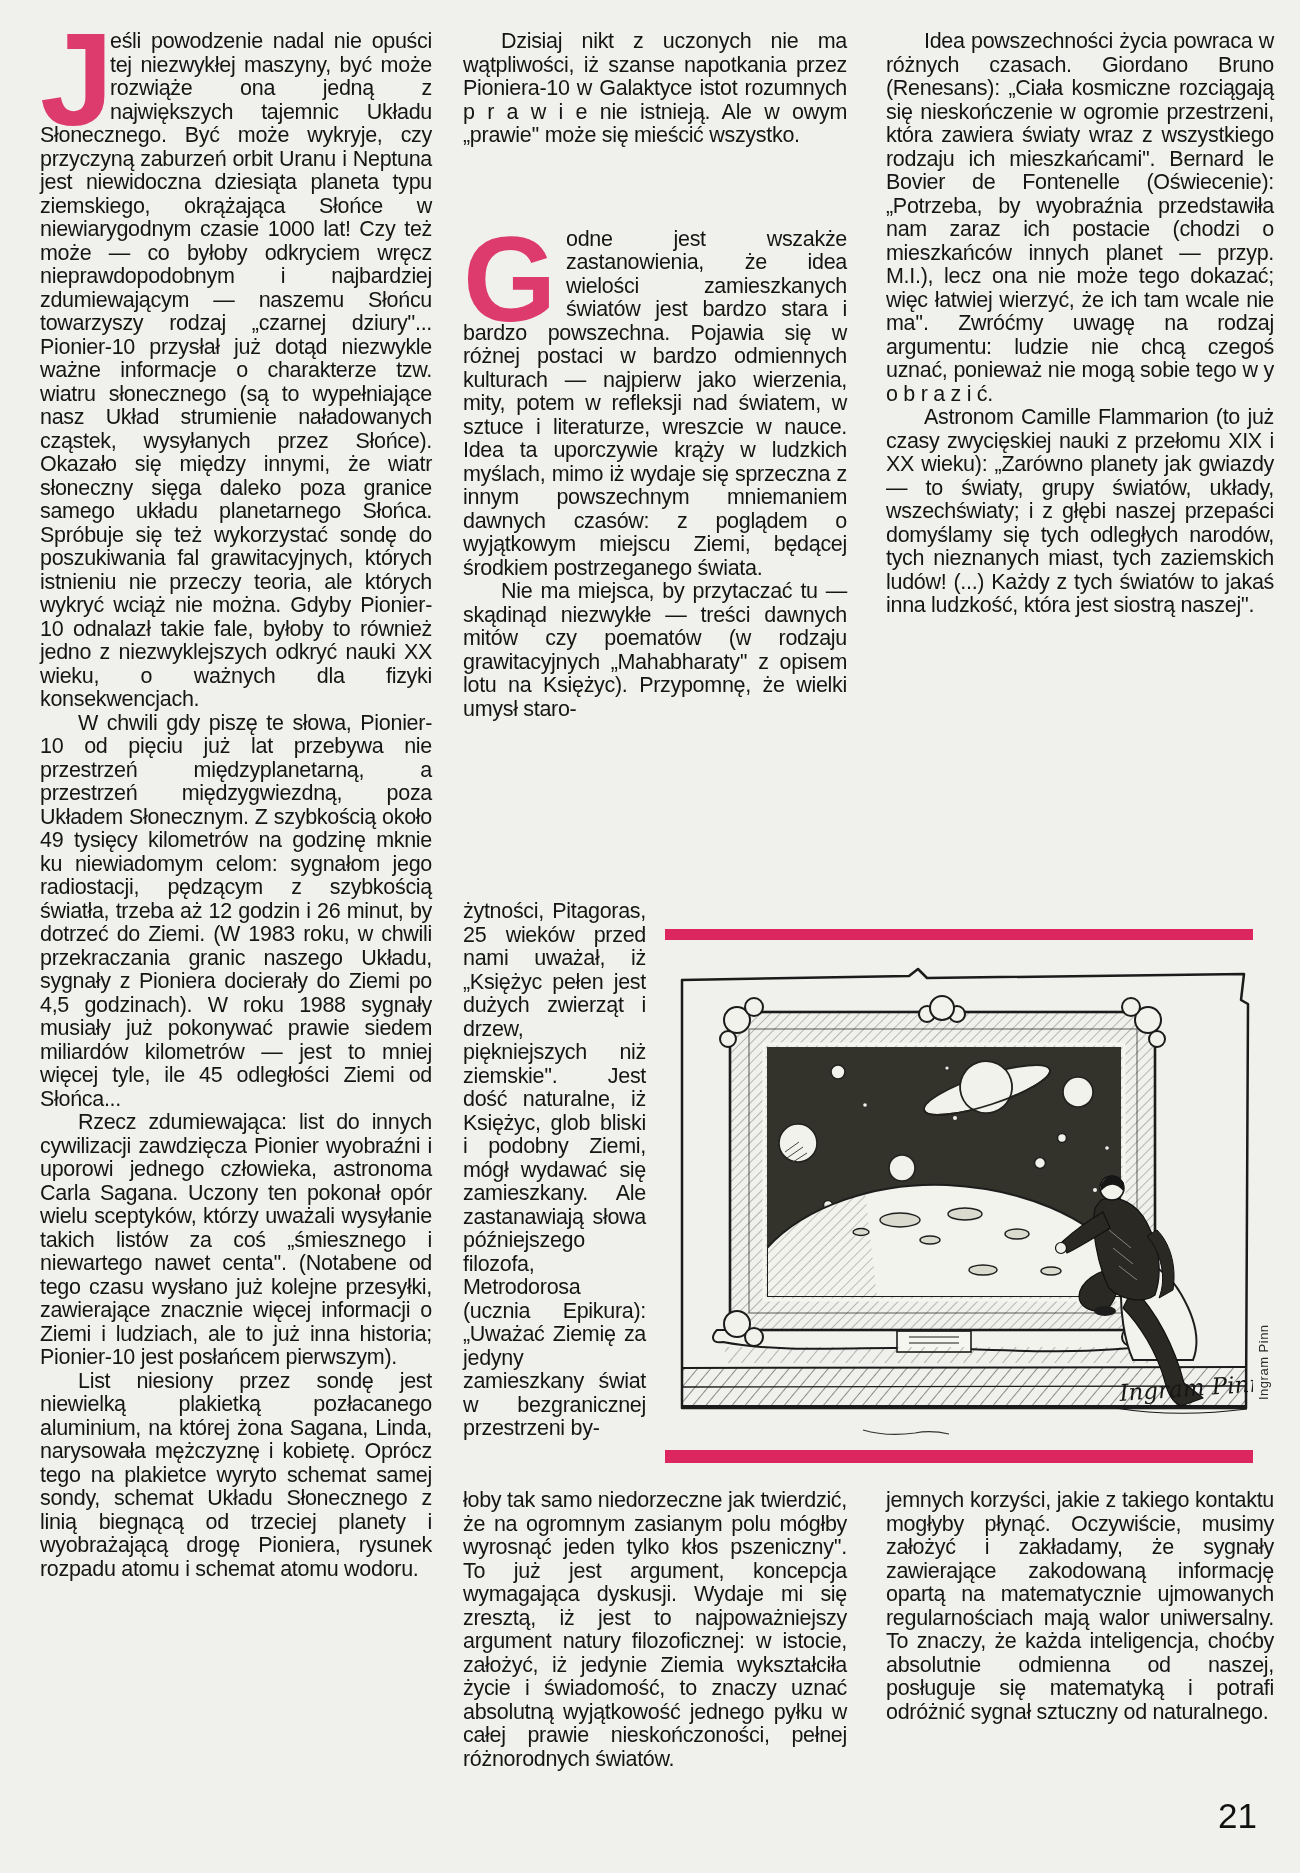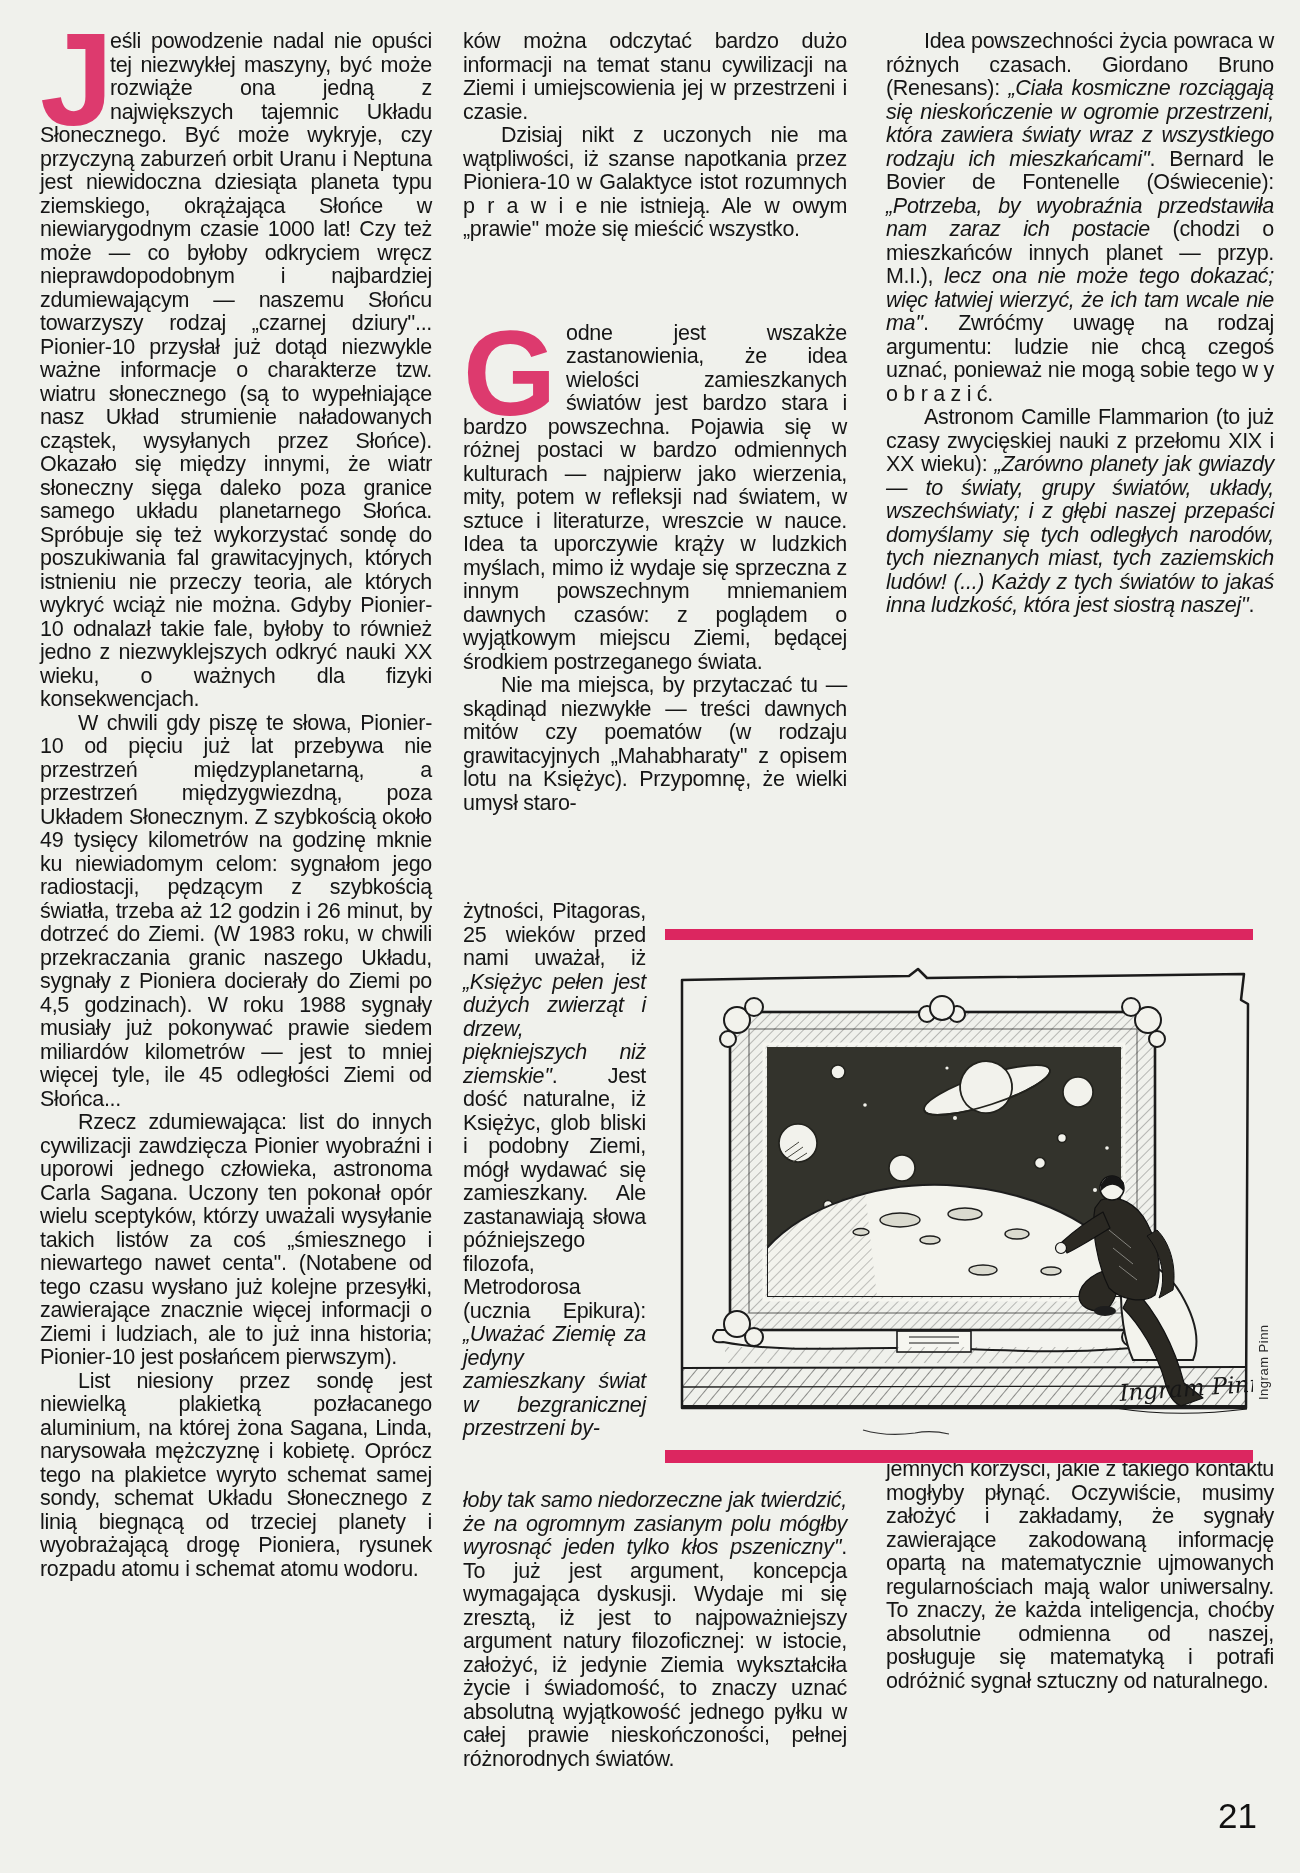--- a/index.html
+++ b/index.html
@@ -9,33 +9,33 @@
     font-family:"Liberation Sans", sans-serif; color:#151515;
     --accent:#dc2660; --cap:#dd3a6e;
   }
   .col {
     position:absolute; text-align:justify;
     font-size:21.5px; line-height:23.5px; letter-spacing:-0.3px;
     hyphens:auto; -webkit-hyphens:auto;
   }
   .col p { margin:0; }
   .col p.indent { text-indent:38px; }
-  .italic { font-style:italic; }
+  .italic { }
   .dropcap {
     float:left; color:var(--cap); font-weight:bold;
     font-family:"Liberation Sans", sans-serif;
   }
   .dropcap.j { font-size:132px; line-height:100px; height:94px; width:62px; margin:0 8px 0 0; }
   .dropcap.g { font-size:120px; line-height:102px; height:94px; width:94px; margin:0 9px 0 0; }
   #col1  { left:40px;  top:30px;  width:392px; }
   #col2a { left:463px; top:30px;  width:384px; }
   #col2b { left:463px; top:900px; width:183px; }
   #col2c { left:463px; top:1489px; width:384px; }
   #col3a { left:886px; top:30px;  width:388px; }
-  #col3b { left:886px; top:1458px; width:388px; }
+  #col3b { left:886px; top:1489px; width:388px; }
   .accent-bar { position:absolute; left:665px; width:588px; background:var(--accent); }
   #bar-top    { top:929px;  height:11px; }
   #bar-bottom { top:1450px; height:13px; }
   #illustration { position:absolute; left:665px; top:940px; width:588px; height:510px; }
   #credit {
     position:absolute; left:1256px; top:1290px; height:110px;
     writing-mode:vertical-rl; transform:rotate(180deg);
     font-size:13px; letter-spacing:0.5px; color:#2a2a2a;
   }
   #page-number {
@@ -48,21 +48,20 @@
 
 <div class="page" style="--accent: #dc2660; --cap: #dd3a6e; background: rgb(240, 241, 236);">
 
   <div id="col1" class="col">
       <p><span class="dropcap j">J</span><span>eśli powodzenie nadal nie opuści tej niezwykłej maszyny, być może rozwiąże ona jedną z największych tajemnic Układu Słonecznego. Być może wykryje, czy przyczyną zaburzeń orbit Uranu i Neptuna jest niewidoczna dziesiąta planeta typu ziemskiego, okrążająca Słońce w niewiarygodnym czasie 1000 lat! Czy też może — co byłoby odkryciem wręcz nieprawdopodobnym i najbardziej zdumiewającym — naszemu Słońcu towarzyszy rodzaj „czarnej dziury''... Pionier-10 przysłał już dotąd niezwykle ważne informacje o charakterze tzw. wiatru słonecznego (są to wypełniające nasz Układ strumienie naładowanych cząstek, wysyłanych przez Słońce). Okazało się między innymi, że wiatr słoneczny sięga daleko poza granice samego układu planetarnego Słońca. Spróbuje się też wykorzystać sondę do poszukiwania fal grawitacyjnych, których istnieniu nie przeczy teoria, ale których wykryć wciąż nie można. Gdyby Pionier-10 odnalazł takie fale, byłoby to również jedno z niezwyklejszych odkryć nauki XX wieku, o ważnych dla fizyki konsekwencjach.</span></p>
       <p class="indent"><span>W chwili gdy piszę te słowa, Pionier-10 od pięciu już lat przebywa nie przestrzeń międzyplanetarną, a przestrzeń międzygwiezdną, poza Układem Słonecznym. Z szybkością około 49 tysięcy kilometrów na godzinę mknie ku niewiadomym celom: sygnałom jego radiostacji, pędzącym z szybkością światła, trzeba aż 12 godzin i 26 minut, by dotrzeć do Ziemi. (W 1983 roku, w chwili przekraczania granic naszego Układu, sygnały z Pioniera docierały do Ziemi po 4,5 godzinach). W roku 1988 sygnały musiały już pokonywać prawie siedem miliardów kilometrów — jest to mniej więcej tyle, ile 45 odległości Ziemi od Słońca...</span></p>
       <p class="indent"><span>Rzecz zdumiewająca: list do innych cywilizacji zawdzięcza Pionier wyobraźni i uporowi jednego człowieka, astronoma Carla Sagana. Uczony ten pokonał opór wielu sceptyków, którzy uważali wysyłanie takich listów za coś „śmiesznego i niewartego nawet centa''. (Notabene od tego czasu wysłano już kolejne przesyłki, zawierające znacznie więcej informacji o Ziemi i ludziach, ale to już inna historia; Pionier-10 jest posłańcem pierwszym).</span></p>
       <p class="indent"><span>List niesiony przez sondę jest niewielką plakietką pozłacanego aluminium, na której żona Sagana, Linda, narysowała mężczyznę i kobietę. Oprócz tego na plakietce wyryto schemat samej sondy, schemat Układu Słonecznego z linią biegnącą od trzeciej planety i wyobrażającą drogę Pioniera, rysunek rozpadu atomu i schemat atomu wodoru.</span></p>
     </div>
   <div id="col2a" class="col">
-      <p><span>ków można odczytać bardzo dużo informacji na temat stanu cywilizacji na Ziemi i umiejscowienia jej w przestrzeni i czasie.</span></p>
       <p class="indent"><span>Dzisiaj nikt z uczonych nie ma wątpliwości, iż szanse napotkania przez Pioniera-10 w Galaktyce istot rozumnych p r a w i e nie istnieją. Ale w owym „prawie'' może się mieścić wszystko.</span></p>
       <p style="margin-top: 80px;"><span class="dropcap g">G</span><span>odne jest wszakże zastanowienia, że idea wielości zamieszkanych światów jest bardzo stara i bardzo powszechna. Pojawia się w różnej postaci w bardzo odmiennych kulturach — najpierw jako wierzenia, mity, potem w refleksji nad światem, w sztuce i literaturze, wreszcie w nauce. Idea ta uporczywie krąży w ludzkich myślach, mimo iż wydaje się sprzeczna z innym powszechnym mniemaniem dawnych czasów: z poglądem o wyjątkowym miejscu Ziemi, będącej środkiem postrzeganego świata.</span></p>
       <p class="indent"><span>Nie ma miejsca, by przytaczać tu — skądinąd niezwykłe — treści dawnych mitów czy poematów (w rodzaju grawitacyjnych „Mahabharaty'' z opisem lotu na Księżyc). Przypomnę, że wielki umysł staro-</span></p>
     </div>
   <div id="col2b" class="col">
       <p><span>żytności, Pitagoras, 25 wieków przed nami uważał, iż </span><span class="italic">„Księżyc pełen jest dużych zwierząt i drzew, piękniejszych niż ziemskie''</span><span>. Jest dość naturalne, iż Księżyc, glob bliski i podobny Ziemi, mógł wydawać się zamieszkany. Ale zastanawiają słowa późniejszego filozofa, Metrodorosa (ucznia Epikura): </span><span class="italic">„Uważać Ziemię za jedyny zamieszkany świat w bezgranicznej przestrzeni by-</span></p>
     </div>
   <div id="col2c" class="col">
       <p><span class="italic">łoby tak samo niedorzeczne jak twierdzić, że na ogromnym zasianym polu mógłby wyrosnąć jeden tylko kłos pszeniczny''</span><span>. To już jest argument, koncepcja wymagająca dyskusji. Wydaje mi się zresztą, iż jest to najpoważniejszy argument natury filozoficznej: w istocie, założyć, iż jedynie Ziemia wykształciła życie i świadomość, to znaczy uznać absolutną wyjątkowość jednego pyłku w całej prawie nieskończoności, pełnej różnorodnych światów.</span></p>
     </div>

